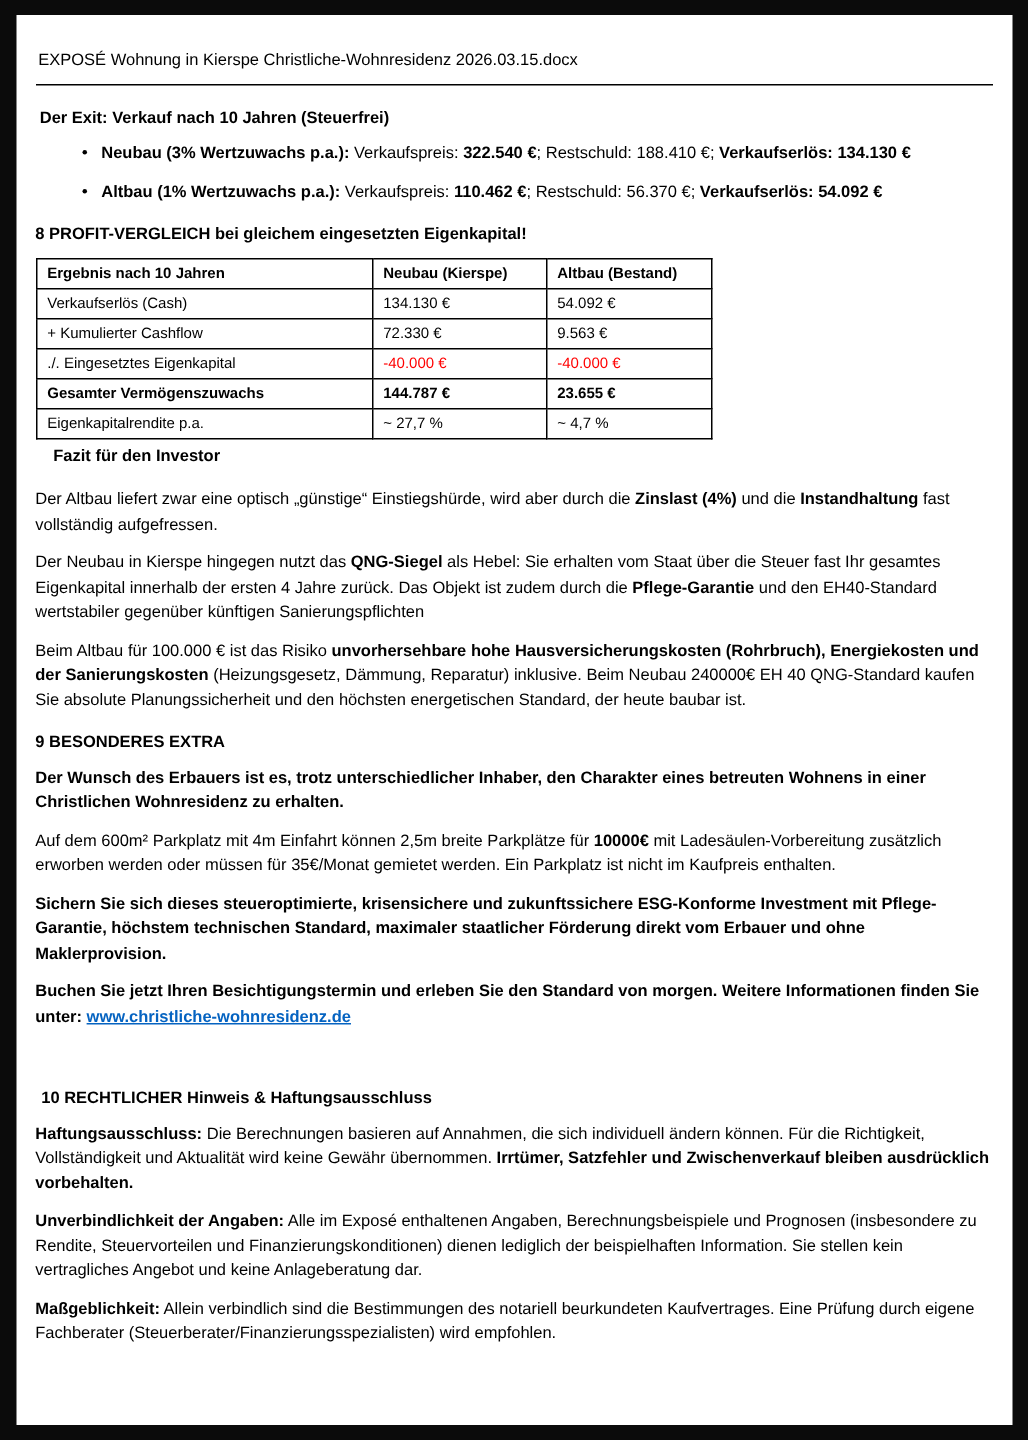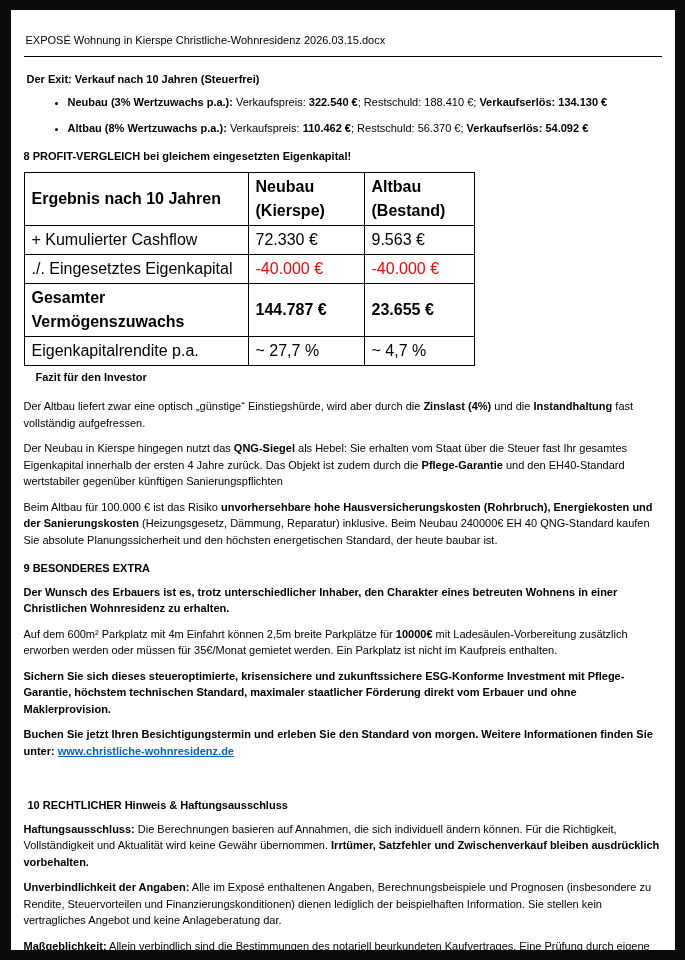--- a/index.html
+++ b/index.html
@@ -33,21 +33,21 @@
   .b { font-weight: bold; }
   .red { color: #ff0000; }
   .link { color: #0563c1; text-decoration: underline; font-weight: bold; cursor: pointer; }
   .h { font-weight: bold; margin: 12px 0 7px 0; }
   .h-indent { padding-left: 3px; }
   ul.bullets { margin: 0 0 4px 0; padding-left: 44px; }
   ul.bullets li { margin-bottom: 9px; }
   table.profit-table {
     border-collapse: collapse;
     margin: 2px 0 3px 0;
-    font-size: 16px;
+    font-size: 10px;
   }
   table.profit-table th, table.profit-table td {
     border: 1px solid #000;
     padding: 2px 7px;
     text-align: left;
     font-weight: normal;
     height: 19px;
   }
   table.profit-table th { font-weight: bold; }
   .col-label { width: 224px; }
@@ -63,35 +63,40 @@
 <div class="page">
 
   <header>
     <div class="doc-title">EXPOSÉ Wohnung in Kierspe Christliche-Wohnresidenz 2026.03.15.docx</div>
   </header>
 
   <section>
     <p class="h h-indent">Der Exit: Verkauf nach 10 Jahren (Steuerfrei)</p>
     <ul class="bullets">
       <li><span class="b">Neubau (3% Wertzuwachs p.a.):</span><span> Verkaufspreis: </span><span class="b">322.540 €</span><span>; Restschuld: 188.410 €; </span><span class="b">Verkaufserlös: 134.130 €</span></li>
-      <li><span class="b">Altbau (8% Wertzuwachs p.a.):</span><span> Verkaufspreis: </span><span class="b">110.462 €</span><span>; Restschuld: 56.370 €; </span><span class="b">Verkaufserlös: 54.092 €</span></li>
+      <li><span class="b">Altbau (1% Wertzuwachs p.a.):</span><span> Verkaufspreis: </span><span class="b">110.462 €</span><span>; Restschuld: 56.370 €; </span><span class="b">Verkaufserlös: 54.092 €</span></li>
     </ul>
   </section>
 
   <section>
     <p class="h">8 PROFIT-VERGLEICH bei gleichem eingesetzten Eigenkapital!</p>
     <table class="profit-table">
       <thead>
         <tr>
           <th class="col-label">Ergebnis nach 10 Jahren</th>
           <th class="col-neubau">Neubau (Kierspe)</th>
           <th class="col-altbau">Altbau (Bestand)</th>
         </tr>
       </thead>
       <tbody>
+        <tr>
+          <td>Verkaufserlös (Cash)</td>
+          <td>134.130 €</td>
+          <td>54.092 €</td>
+        </tr>
         <tr>
           <td>+ Kumulierter Cashflow</td>
           <td>72.330 €</td>
           <td>9.563 €</td>
         </tr>
         <tr>
           <td>./. Eingesetztes Eigenkapital</td>
           <td class="red">-40.000 €</td>
           <td class="red">-40.000 €</td>
         </tr>

